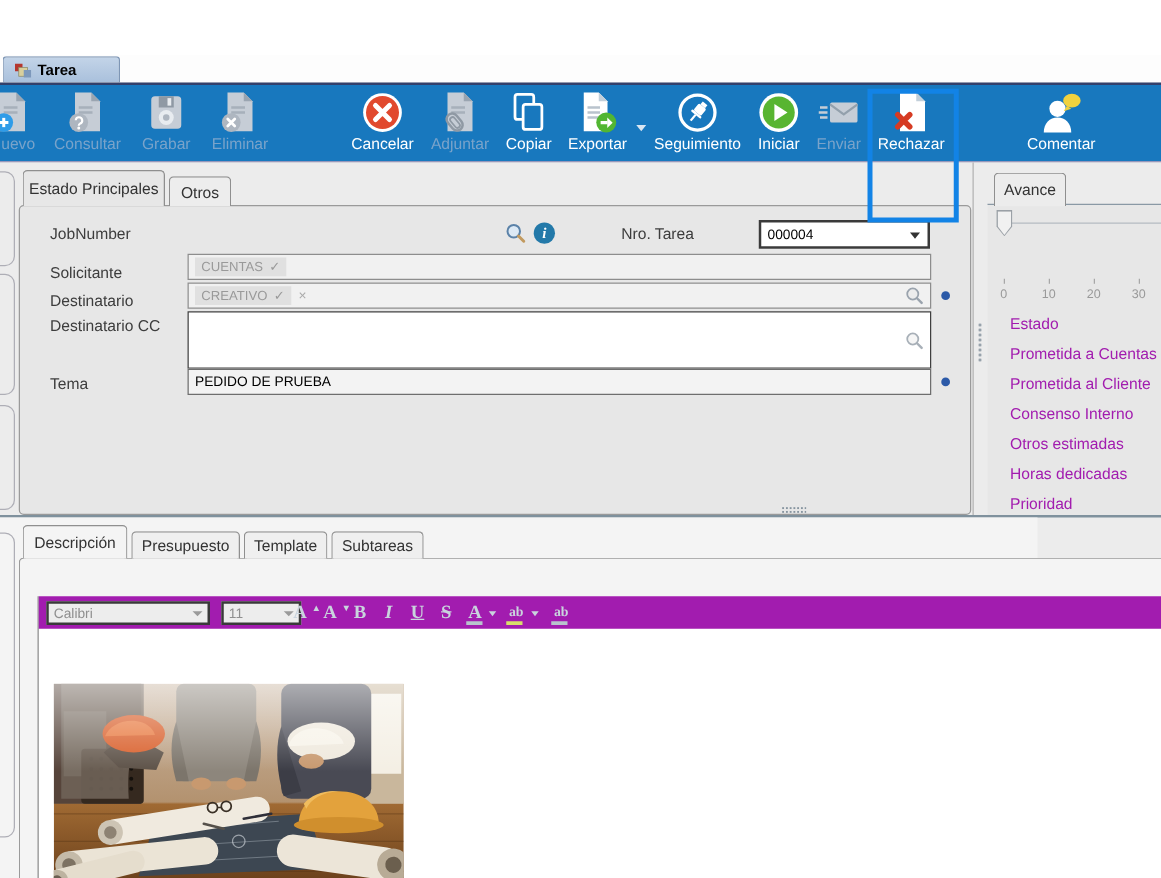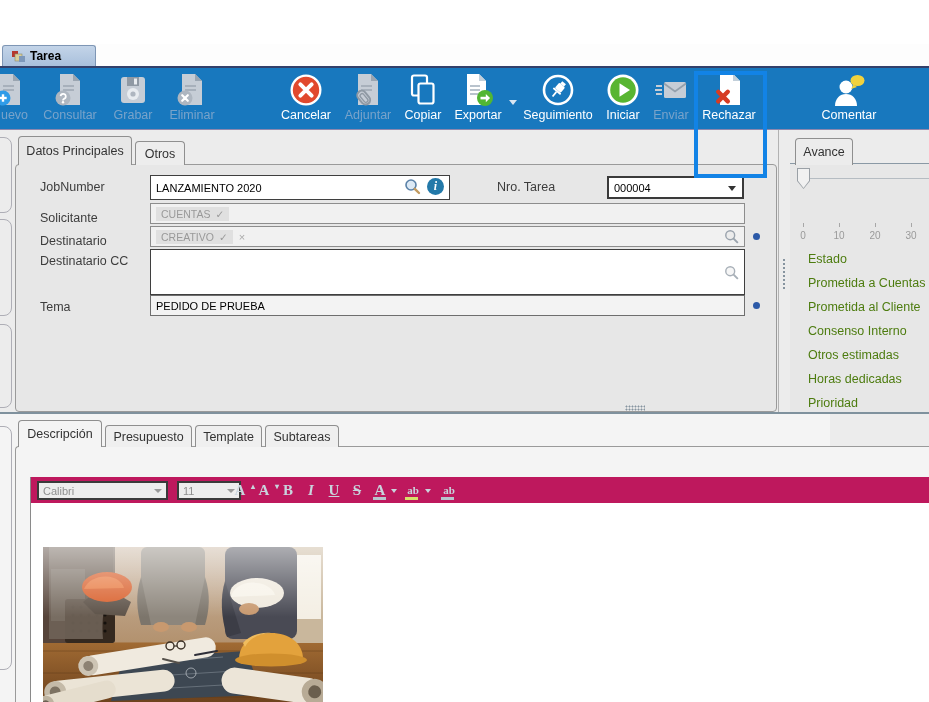--- a/index.html
+++ b/index.html
@@ -52,37 +52,37 @@
   
   .avtabline { position:absolute; left:790px; top:33px; width:139px; height:1px; background:#8a99a5; }
   .avcontent { position:absolute; left:790px; top:34px; width:139px; height:248px; background:#e7e7e7; }
   .slider-track { position:absolute; left:10px; top:14px; width:129px; height:1px; background:#b5bcc2; }
   .slider-thumb { position:absolute; left:7px; top:4px; width:13px; height:21px;
                   background:#9aa0a6; clip-path:polygon(0 0,100% 0,100% 62%,50% 100%,0 62%); }
   .slider-thumb::after { content:""; position:absolute; left:1px; top:1px; width:11px; height:19px;
                   background:#f1f1f1; clip-path:polygon(0 0,100% 0,100% 62%,50% 100%,0 62%); }
   .tickmark { position:absolute; top:59px; width:1px; height:4px; background:#a7a7a7; }
   .ticklabel { position:absolute; top:66px; width:20px; text-align:center; font-size:10px; color:#9a9a9a; }
-  .avlink { position:absolute; left:18px; font-size:12.5px; color:#4d7c0f; white-space:nowrap; }
+  .avlink { position:absolute; left:18px; font-size:12.5px; color:#a21caf; white-space:nowrap; }
 
   
   .hsplit { position:absolute; left:0; top:368px; width:929px; height:2px; background:#7f919d; }
   .hgrip { position:absolute; left:625px; top:361px; width:20px; height:6px;
            background-image:radial-gradient(#86949f 0.9px, transparent 1.1px); background-size:3px 3px; }
 
   
   .lower { position:absolute; left:0; top:370px; width:830px; height:332px; background:#f4f4f4; }
   .grpbox2 { position:absolute; left:15px; top:32px; width:914px; height:300px; background:#f4f4f4;
              border:1px solid #9a9a9a; border-right:none; border-bottom:none; border-radius:4px 0 0 0; }
   .btab { position:absolute; background:#f2f2f2; border:1px solid #8f8f8f; border-bottom:none; border-radius:4px 4px 0 0;
           font-size:12.5px; color:#333; display:flex; align-items:center; justify-content:center; z-index:3; }
 
   
   .editor { position:absolute; left:30px; top:63px; width:899px; height:269px; background:#fff; border-left:1px solid #8a8a8a; }
-  .etoolbar { position:absolute; left:0; top:0; width:899px; height:26px; background:#be185d; }
+  .etoolbar { position:absolute; left:0; top:0; width:899px; height:26px; background:#a21caf; }
   .ecombo { position:absolute; top:4px; height:19px; background:#ededed; border:2px solid #3a3a3a;
             font-size:11px; color:#8f8f8f; display:flex; align-items:center; padding:0 4px; }
   .ecombo .arrow { position:absolute; right:4px; top:50%; margin-top:-2px; width:0; height:0;
                    border-left:4px solid transparent; border-right:4px solid transparent; border-top:4px solid #9a9a9a; }
   .eico { position:absolute; top:3px; height:20px; color:#c9d4dd; font-family:"Liberation Serif",serif;
           font-weight:bold; font-size:15px; line-height:20px; text-align:center; }
   .eico .mini { position:absolute; font-size:8px; top:-3px; right:-6px; font-family:"Liberation Sans",sans-serif; }
   .eico.it { font-style:italic; }
   .eico.un { text-decoration:underline; }
   .eico.st { text-decoration:line-through; }
@@ -288,32 +288,29 @@
     <div class="hlbox"></div>
   </div>
   <div class="toolbar-underline"></div>
 
   <div class="upper">
     <div class="leftstub" style="top:7px;height:76px"></div>
     <div class="leftstub" style="top:89px;height:97px"></div>
     <div class="leftstub" style="top:194px;height:84px"></div>
 
     <div class="ftab" style="left:18px;top:6px;width:114px;height:29px">
-      <span>Datos Principales</span>
+      <span>Estado Principales</span>
     </div>
     <div class="ftab inactive" style="left:135px;top:11px;width:50px;height:24px">
       <span>Otros</span>
     </div>
 
     <div class="grpbox"></div>
 
     <div class="flabel" style="left:40px;top:50px">JobNumber</div>
-    <div class="ffield" style="left:150px;top:45px;width:300px;height:25px">
-      <span>LANZAMIENTO 2020</span>
-    </div>
     <svg class="mag" style="left:404px;top:48px" viewBox="0 0 18 18">
         <circle cx="7" cy="7" r="5" fill="#dce9f5" stroke="#5b82a8" stroke-width="1.6"></circle>
         <path d="M10.8 10.8l4.2 4.2" stroke="#c29a5f" stroke-width="2.4" stroke-linecap="round"></path>
       </svg>
     <div class="info-badge" style="left:427px;top:48px">
         <span>i</span>
       </div>
 
     <div class="flabel" style="left:497px;top:50px">Nro. Tarea</div>
     <div class="combo" style="left:607px;top:46px;width:137px;height:23px">

